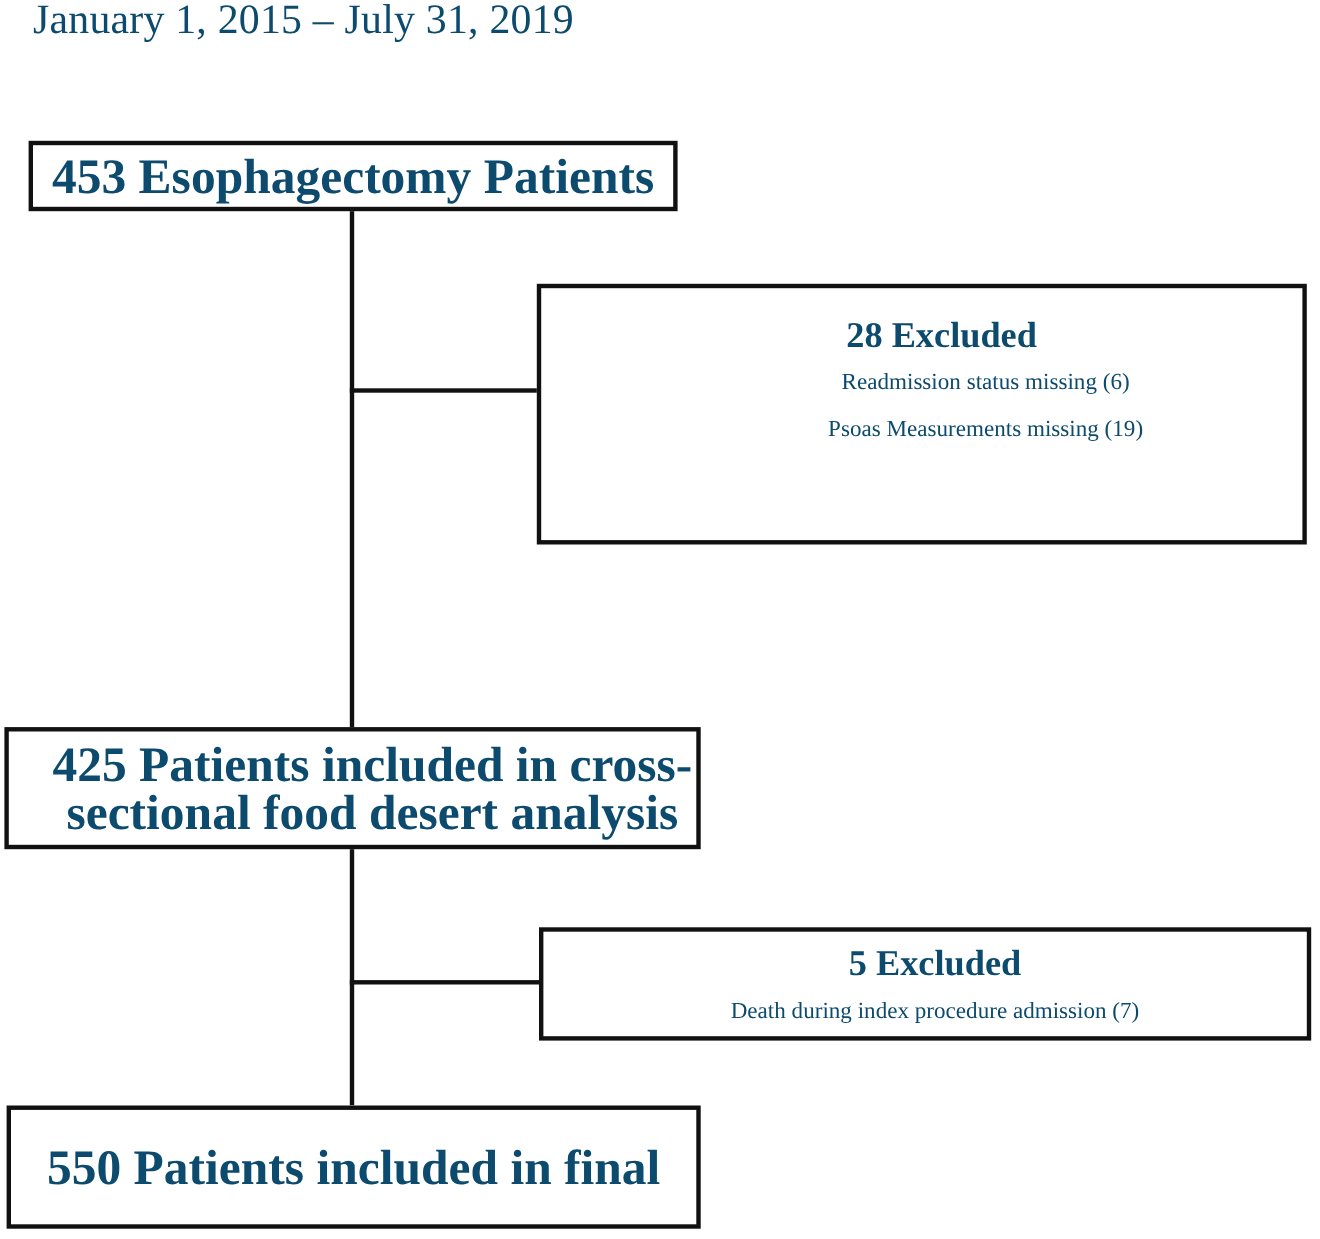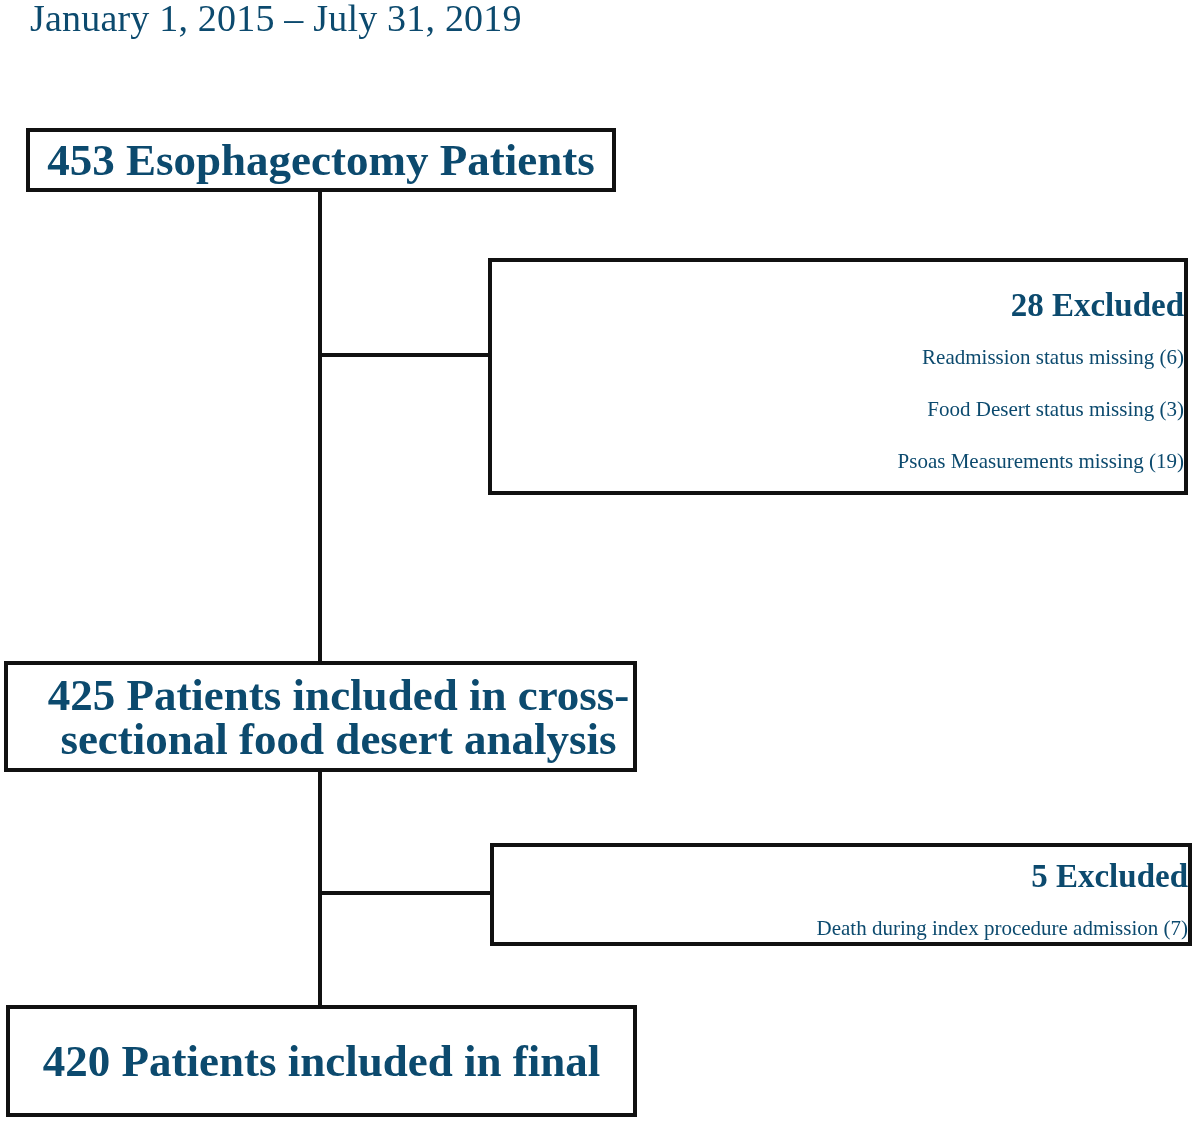--- a/index.html
+++ b/index.html
@@ -37,24 +37,23 @@
     background: #ffffff;
     display: flex;
     flex-direction: column;
     justify-content: center;
   }
   .node.center {
     align-items: center;
     text-align: center;
   }
   .node.left {
-    align-items: flex-end;
+    align-items: center;
     text-align: left;
     justify-content: flex-start;
-    gap: 10px;
   }
 
   .node-line {
     font-weight: 700;
     font-size: 45px;
     line-height: 44px;
     white-space: nowrap;
   }
 
   
@@ -97,35 +96,34 @@
     <div class="node-line">453 Esophagectomy Patients</div>
   </div>
 
   <div class="vline" style="left:318px; top:192px; height:471px;"></div>
 
   <div class="hline" style="left:318px; top:353px; width:172px;"></div>
 
   <div class="node left" style="left:488px; top:258px; width:700px; height:237px; padding:22px 0 0 36px;">
     <div class="excl-head">28 Excluded</div>
     <div class="excl-item indent">Readmission status missing (6)</div>
-    <div class="excl-item indent">Food Desert status missing (3)</div>
     <div class="excl-item indent">Psoas Measurements missing (19)</div>
   </div>
 
   <div class="node center" style="left:4px; top:661px; width:633px; height:111px;padding-left:36px;">
     <div class="node-line">425 Patients included in cross-</div>
     <div class="node-line">sectional food desert analysis</div>
   </div>
 
   <div class="vline" style="left:318px; top:772px; height:233px;"></div>
 
   <div class="hline" style="left:318px; top:891px; width:174px;"></div>
 
   <div class="node left" style="left:490px; top:843px; width:702px; height:103px; padding:8px 0 0 18px;">
     <div class="excl-head">5 Excluded</div>
     <div class="excl-item">Death during index procedure admission (7)</div>
   </div>
 
   <div class="node center" style="left:6px; top:1005px; width:631px; height:112px;">
-    <div class="node-line">420 Patients included in final</div>
+    <div class="node-line">550 Patients included in final</div>
   </div>
 
 </div>
 
 </body></html>

